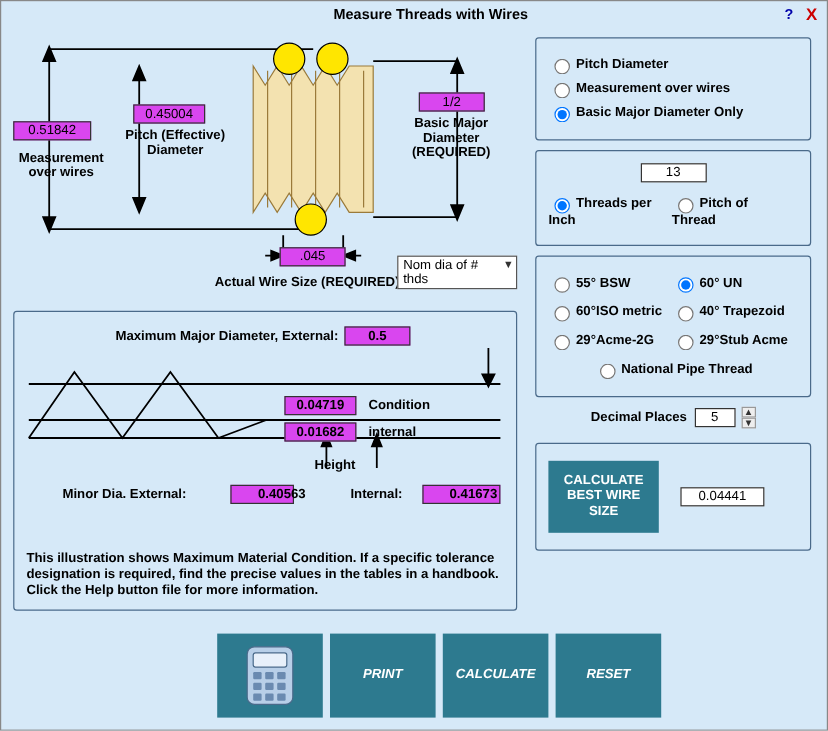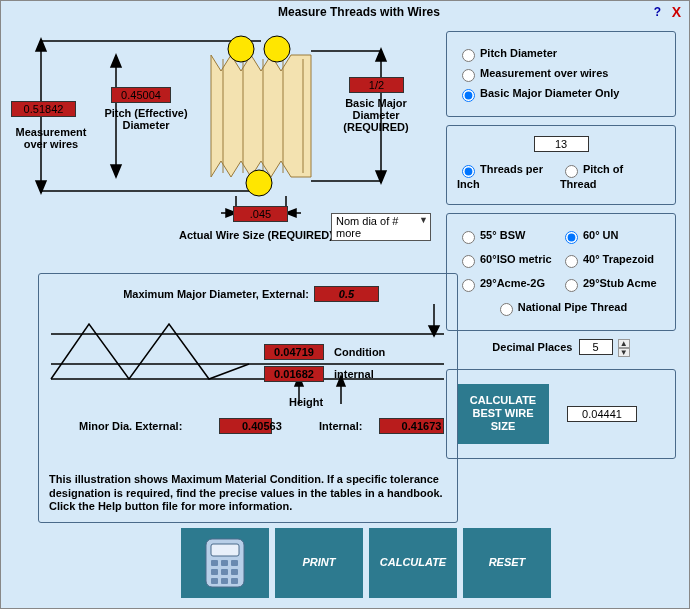--- a/index.html
+++ b/index.html
@@ -46,21 +46,21 @@
   .diagram-area {
     position: absolute;
     left: 10px;
     top: 30px;
     width: 420px;
     height: 215px;
   }
   .diagram-area svg { position:absolute; left:0; top:0; }
   .val-box {
     position: absolute;
-    background: #b91c1c;
+    background: #d946ef;
     border: 1px solid #333;
     font-size: 11px;
     text-align: center;
     padding: 1px 0;
   }
   .lbl { position:absolute; font-size:11px; font-weight:bold; text-align:center; color:#000;}
   .dropdown {
     position:absolute;
     background:#fff;
     border:1px solid #555;
@@ -114,25 +114,24 @@
     border:none;
     font-weight:bold;
     font-size:11px;
     text-align:center;
     padding:10px 8px;
     cursor:pointer;
     line-height:1.2;
   }
   .lower-panel {
     position:absolute;
-    left:10px; top:272px;
+    left:10px; top:258px;
     width:420px; height:250px;
     border:1px solid #4a6a8a;
     border-radius:3px;
-    margin-left:27px;
   }
   .lower-panel .lbl, .lower-panel .val-box { font-weight:bold;}
   .note {
     position:absolute;
     left:10px; bottom:8px;
     width:400px;
     font-size:11px;
     font-weight:bold;
     line-height:1.25;
   }
@@ -221,21 +220,21 @@
 
     <div class="val-box" style="left:100px; top:56px; width:60px;">0.45004</div>
     <div class="lbl" style="left:80px; top:76px; width:110px;">Pitch (Effective) Diameter</div>
 
     <div class="val-box" style="left:338px; top:46px; width:55px;">1/2</div>
     <div class="lbl" style="left:320px; top:66px; width:90px;">Basic Major Diameter (REQUIRED)</div>
 
     <div class="val-box" style="left:222px; top:175px; width:55px;">.045</div>
     <div class="lbl" style="left:140px; top:198px; width:210px;">Actual Wire Size (REQUIRED)</div>
 
-    <div class="dropdown" style="left:320px; top:182px; width:100px;">Nom dia of # more</div>
+    <div class="dropdown" style="left:320px; top:182px; width:100px;">Nom dia of # thds</div>
   </div>
 
   <div class="right-col">
     <div class="group">
       <label><input type="radio" name="m" style=""><span>Pitch Diameter</span></label>
       <label><input type="radio" name="m" style=""><span>Measurement over wires</span></label>
       <label><input type="radio" name="m" checked="" style=""><span>Basic Major Diameter Only</span></label>
     </div>
 
     <div class="group tpi-box">
@@ -265,21 +264,21 @@
     </div>
 
     <div class="calc-box">
       <button class="btn-teal" style="width:92px;">CALCULATE BEST WIRE SIZE</button>
       <div class="outbox">0.04441</div>
     </div>
   </div>
 
   <div class="lower-panel">
     <div class="lbl" style="left:40px; top:14px; width:230px; text-align:right;">Maximum Major Diameter, External:</div>
-    <div class="val-box" style="left:275px; top:12px; width:65px;font-style:italic;">0.5</div>
+    <div class="val-box" style="left:275px; top:12px; width:55px;">0.5</div>
 
     <svg width="420" height="120" style="position:absolute; left:0; top:30px;">
       <g stroke="#000" stroke-width="1.5" fill="none">
 
         <line x1="395" y1="0" x2="395" y2="28"></line>
         <polygon points="395,32 390,22 400,22" fill="#000"></polygon>
 
         <polyline points="12,75 50,20 90,75 130,20 170,75 210,60"></polyline>
         <line x1="12" y1="30" x2="405" y2="30"></line>
         <line x1="12" y1="75" x2="405" y2="75"></line>

